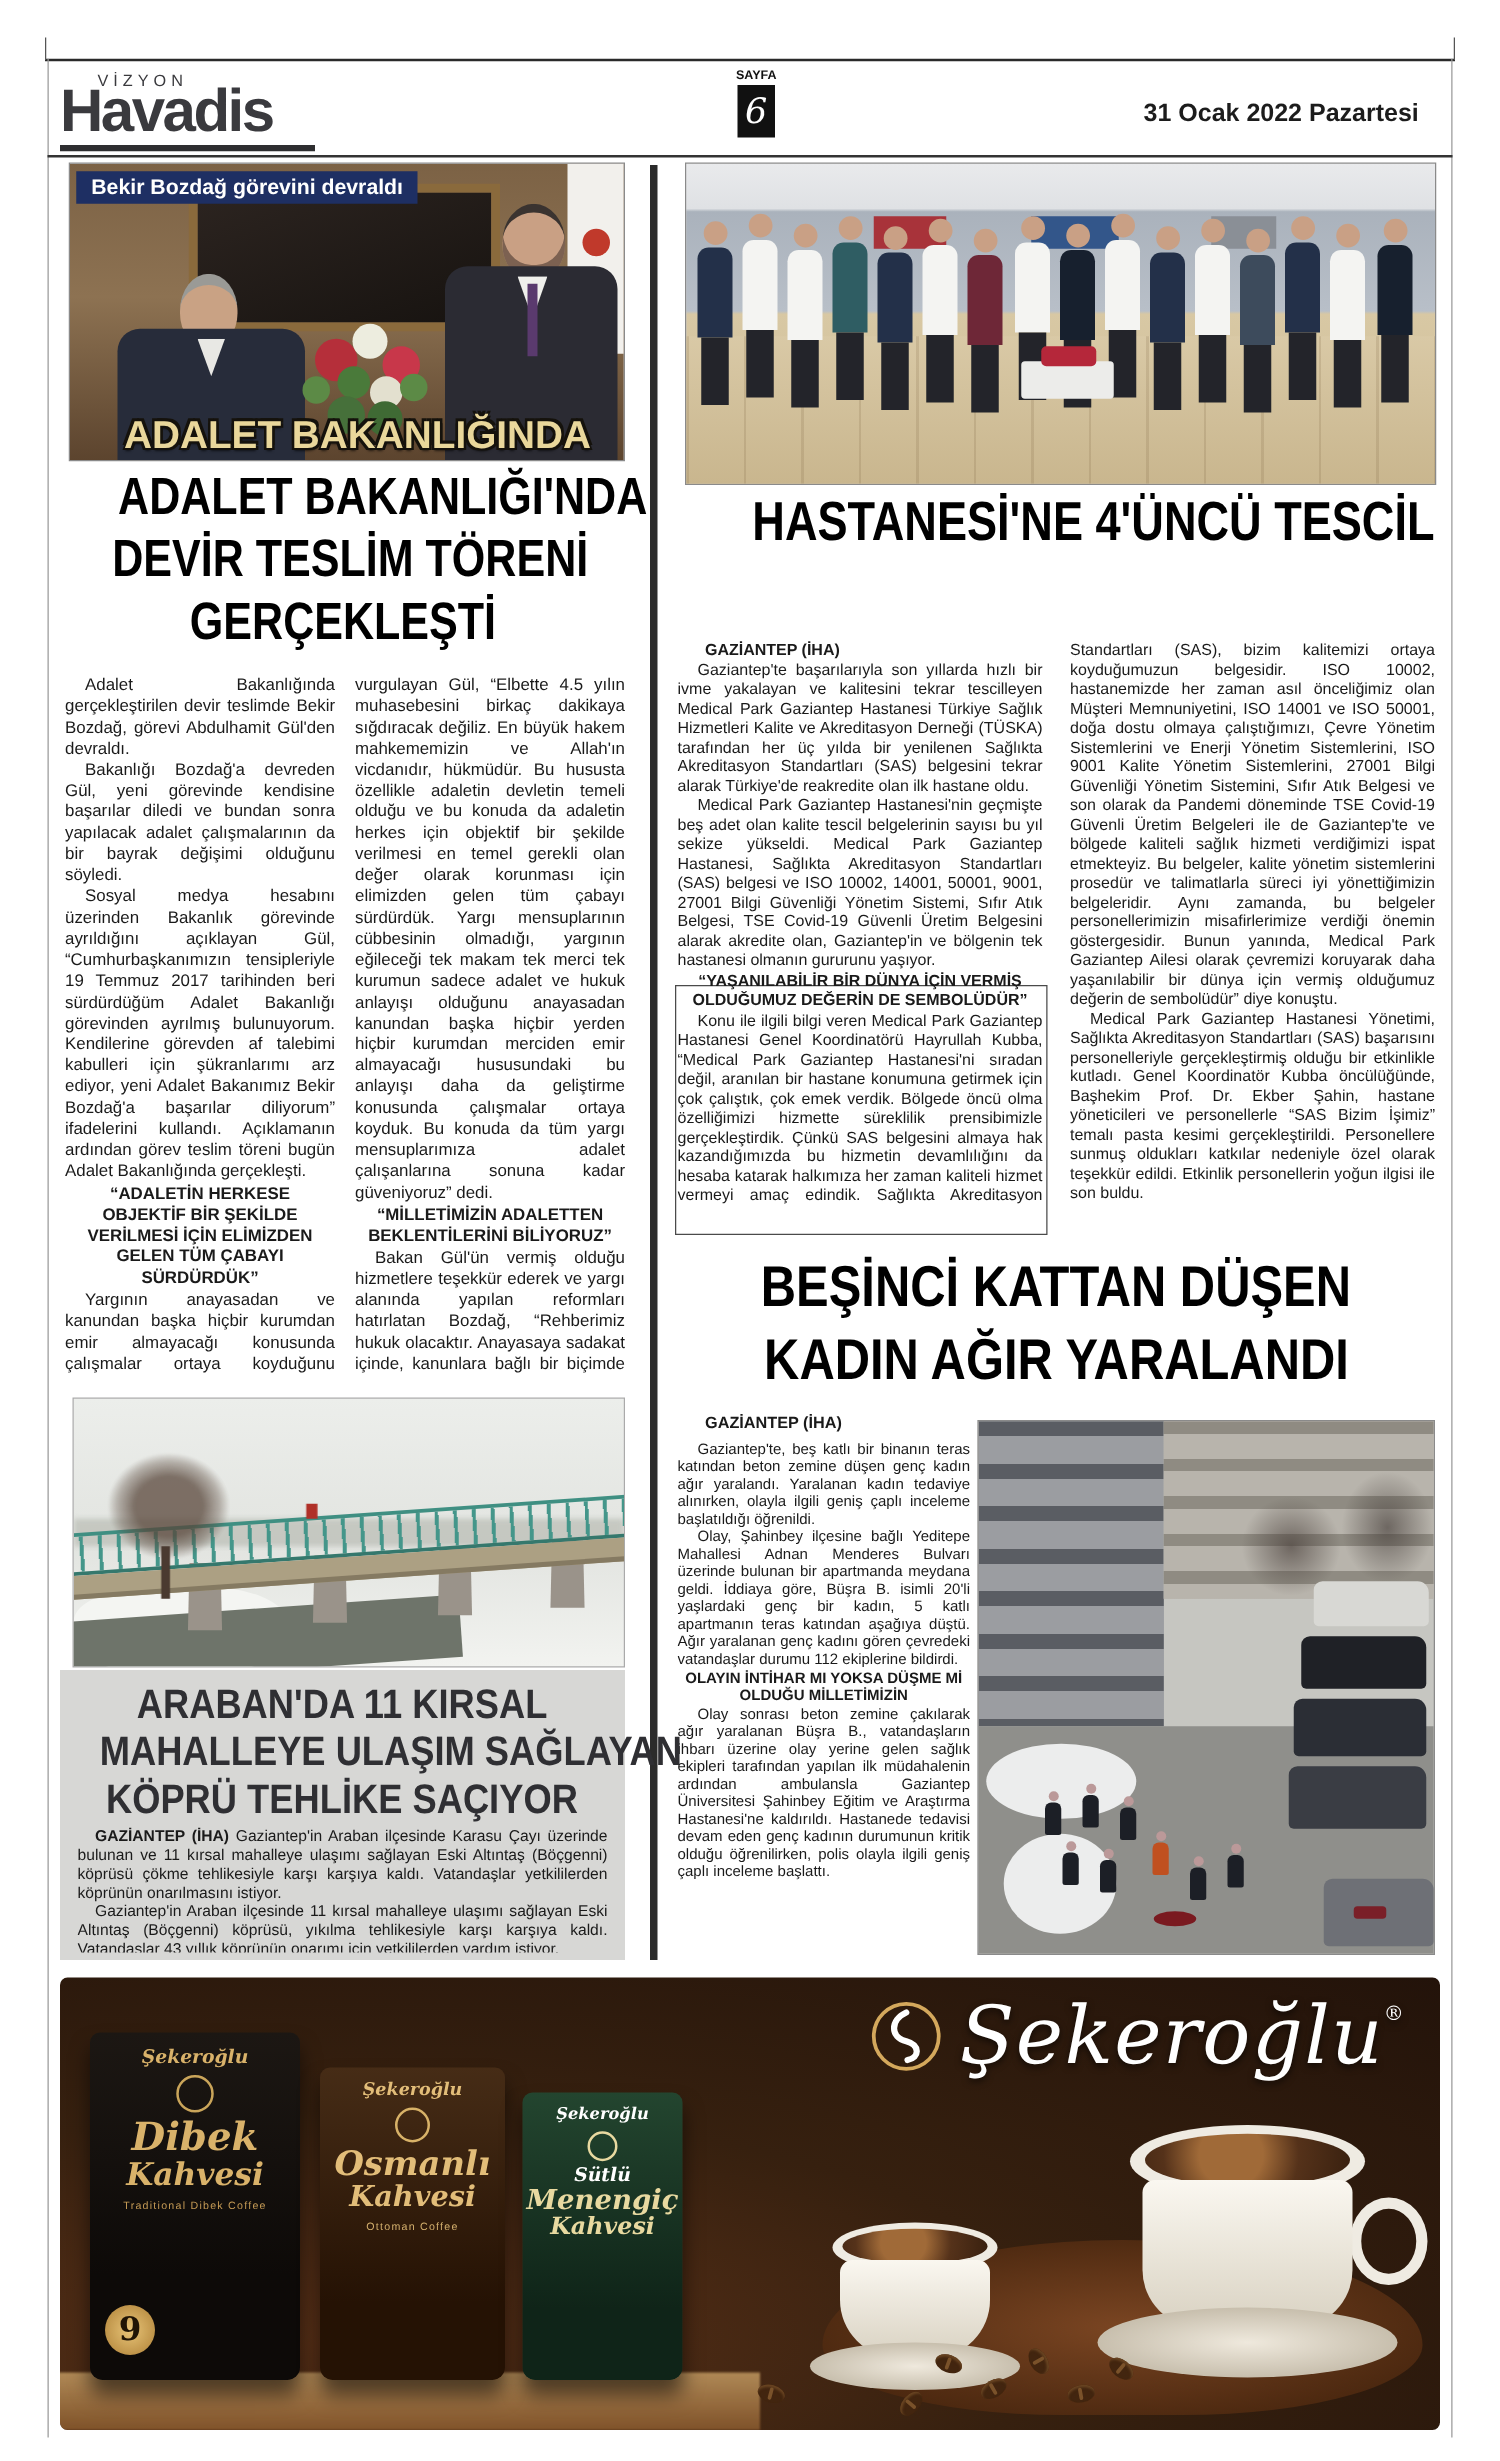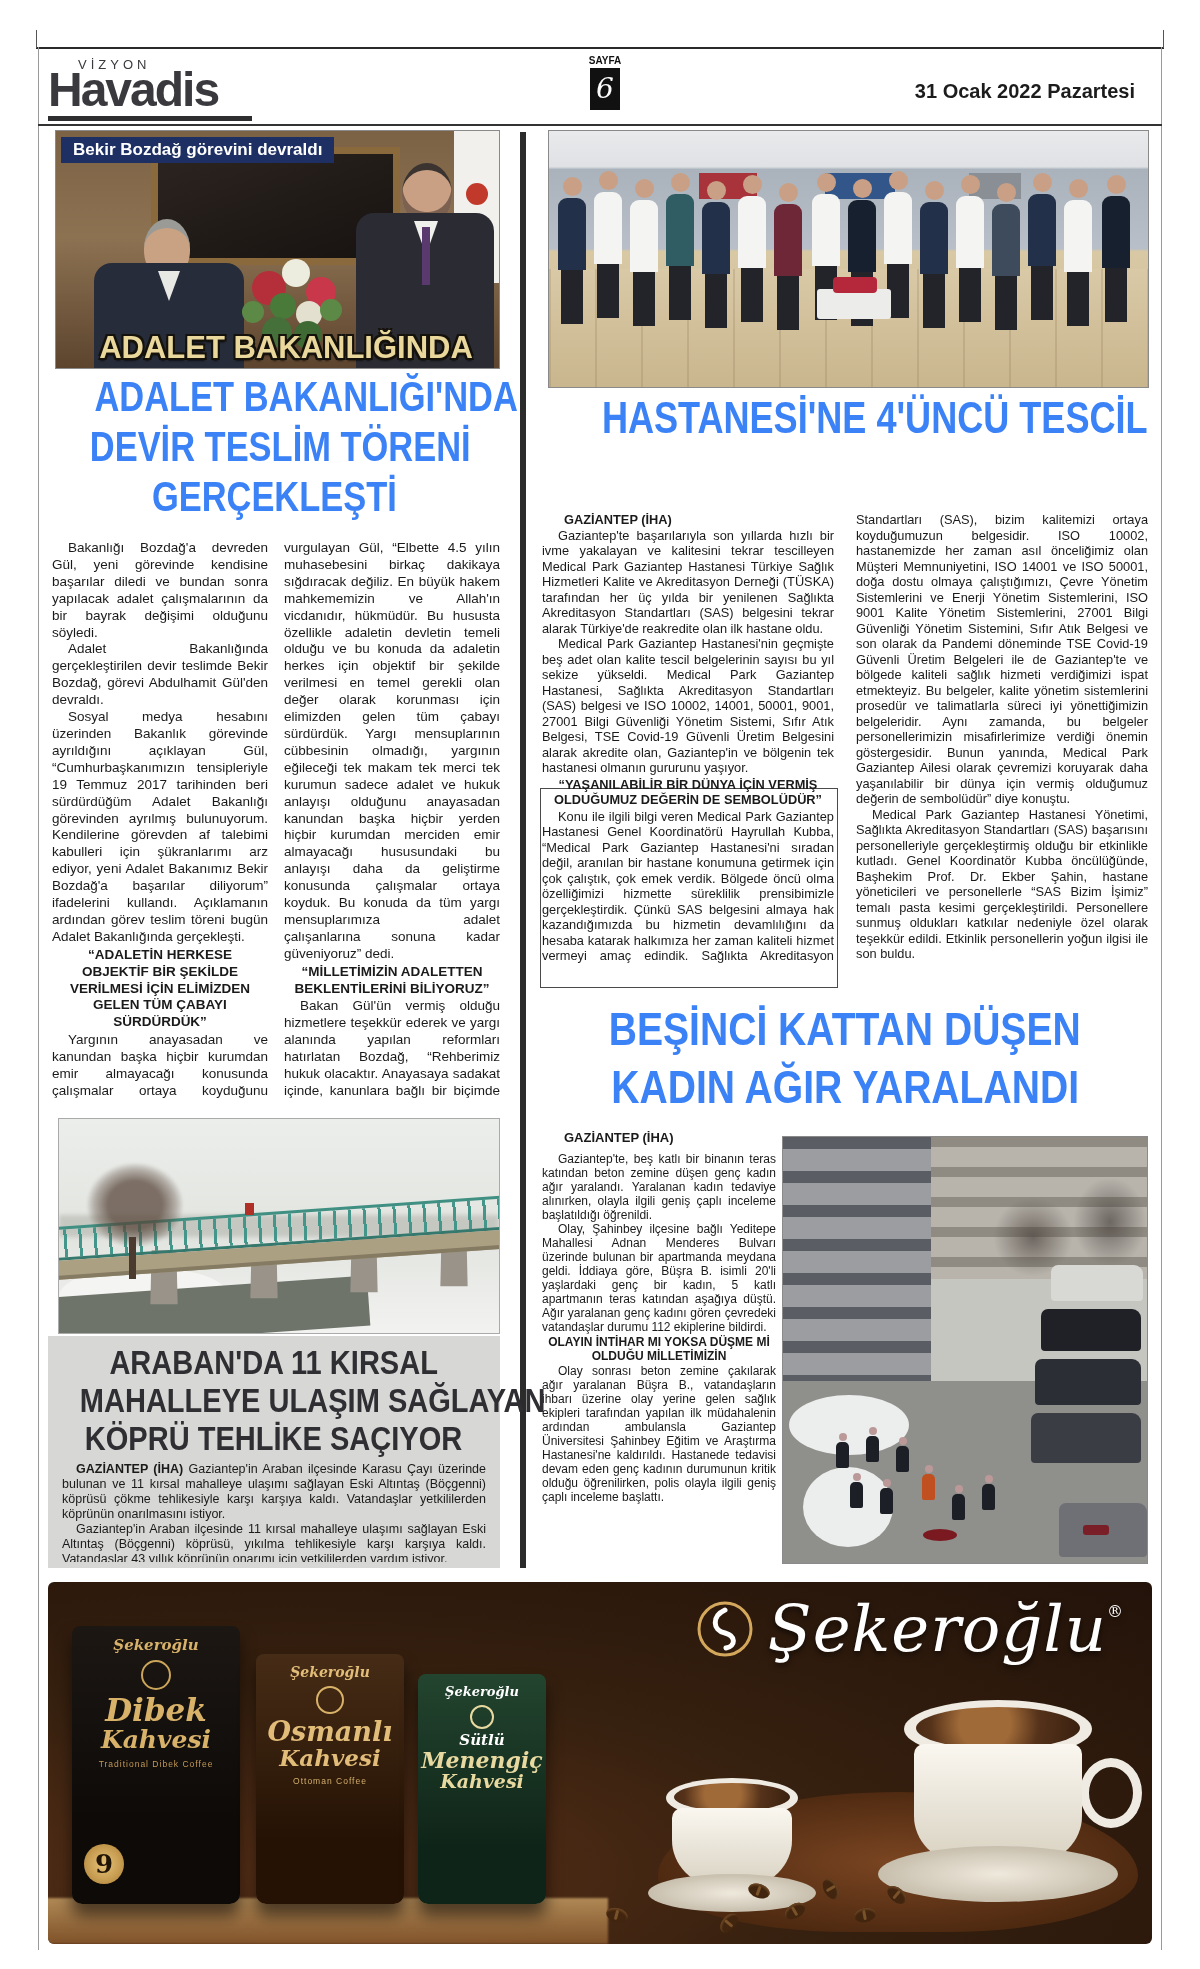--- a/index.html
+++ b/index.html
@@ -15,21 +15,21 @@
   .divider-v{left:520px;top:132px;width:6px;height:1436px;background:#2b2b2b;}
   
   .brand-small{left:78px;top:57px;font-size:13px;font-weight:400;letter-spacing:4px;color:#3a3a3e;}
   .brand{left:48px;top:62px;font-size:48px;font-weight:700;letter-spacing:-2px;color:#3a3a3e;}
   .brand-underline{left:48px;top:116px;width:204px;height:5px;background:#2e2e30;}
   .sayfa-label{left:588px;top:55px;width:34px;text-align:center;font-size:10px;font-weight:700;color:#111;}
   .sayfa-box{left:590px;top:68px;width:30px;height:42px;background:#111;color:#fff;text-align:center;
              font-family:"DejaVu Serif",serif;font-style:italic;font-size:28px;line-height:42px;}
   .date{left:835px;top:80px;width:300px;text-align:right;font-size:20px;font-weight:700;color:#1c1c1c;}
   
-  .hl{text-align:center;font-weight:700;color:#3b82f6;}
+  .hl{text-align:center;font-weight:700;color:#000000;}
   .cond{display:inline-block;transform:scaleX(.82);transform-origin:center;white-space:nowrap;}
   .hl1{left:48px;top:372px;width:452px;font-size:42px;line-height:50px;}
   .hl2{left:542px;top:390px;width:606px;font-size:44px;line-height:55px;}
   .hl3{left:542px;top:1000px;width:606px;font-size:46px;line-height:58px;}
   .hl4{left:48px;top:1344px;width:452px;font-size:33px;line-height:38px;color:#2f2f33;}
   
   .body-txt{font-size:13.5px;line-height:16.9px;text-align:justify;overflow:hidden;}
   .body-txt p{margin:0;text-indent:16px;}
   .sub{font-weight:700;text-align:center;text-indent:0!important;margin:1px 6px!important;}
   .b1{left:52px;top:540px;width:448px;height:566px;column-count:2;column-gap:16px;}
@@ -170,22 +170,22 @@
     </div>
   </div>
 
   <div class="abs hl hl1">
     <div><span class="cond">ADALET BAKANLIĞI'NDA</span></div>
     <div><span class="cond">DEVİR TESLİM TÖRENİ</span></div>
     <div><span class="cond">GERÇEKLEŞTİ</span></div>
   </div>
 
   <div class="abs body-txt b1">
+    <p>Adalet Bakanlığında gerçekleştirilen devir teslimde Bekir Bozdağ, görevi Abdulhamit Gül'den devraldı.</p>
     <p>Bakanlığı Bozdağ'a devreden Gül, yeni görevinde kendisine başarılar diledi ve bundan sonra yapılacak adalet çalışmalarının da bir bayrak değişimi olduğunu söyledi.</p>
-    <p>Adalet Bakanlığında gerçekleştirilen devir teslimde Bekir Bozdağ, görevi Abdulhamit Gül'den devraldı.</p>
     <p>Sosyal medya hesabını üzerinden Bakanlık görevinde ayrıldığını açıklayan Gül, “Cumhurbaşkanımızın tensipleriyle 19 Temmuz 2017 tarihinden beri sürdürdüğüm Adalet Bakanlığı görevinden ayrılmış bulunuyorum. Kendilerine görevden af talebimi kabulleri için şükranlarımı arz ediyor, yeni Adalet Bakanımız Bekir Bozdağ'a başarılar diliyorum” ifadelerini kullandı. Açıklamanın ardından görev teslim töreni bugün Adalet Bakanlığında gerçekleşti.</p>
     <p class="sub">“ADALETİN HERKESE OBJEKTİF BİR ŞEKİLDE VERİLMESİ İÇİN ELİMİZDEN GELEN TÜM ÇABAYI SÜRDÜRDÜK”</p>
     <p>Yargının anayasadan ve kanundan başka hiçbir kurumdan emir almayacağı konusunda çalışmalar ortaya koyduğunu vurgulayan Gül, “Elbette 4.5 yılın muhasebesini birkaç dakikaya sığdıracak değiliz. En büyük hakem mahkememizin ve Allah'ın vicdanıdır, hükmüdür. Bu hususta özellikle adaletin devletin temeli olduğu ve bu konuda da adaletin herkes için objektif bir şekilde verilmesi en temel gerekli olan değer olarak korunması için elimizden gelen tüm çabayı sürdürdük. Yargı mensuplarının cübbesinin olmadığı, yargının eğileceği tek makam tek merci tek kurumun sadece adalet ve hukuk anlayışı olduğunu anayasadan kanundan başka hiçbir yerden hiçbir kurumdan merciden emir almayacağı hususundaki bu anlayışı daha da geliştirme konusunda çalışmalar ortaya koyduk. Bu konuda da tüm yargı mensuplarımıza adalet çalışanlarına sonuna kadar güveniyoruz” dedi.</p>
     <p class="sub">“MİLLETİMİZİN ADALETTEN BEKLENTİLERİNİ BİLİYORUZ”</p>
     <p>Bakan Gül'ün vermiş olduğu hizmetlere teşekkür ederek ve yargı alanında yapılan reformları hatırlatan Bozdağ, “Rehberimiz hukuk olacaktır. Anayasaya sadakat içinde, kanunlara bağlı bir biçimde vazifemizi yerine getireceğiz. Milletimizin adaletten beklentilerini biliyoruz o beklentilere azami derecede ve onurlu biçimde cevap vermek için gayret içerisinde olacağız. Cumhurbaşkanımızın adalet politikalarını hayata geçirmek, kabinemizle uyum içinde büyük bir çaba ortaya koyacağız. Herkesten destek, yardım, uyarı ve ikaz beklediğimi de buradan ifade etmek isterim. Derdimiz ülkemiz her alanda iyi olduğu gibi adalet al anında daha iyi olmasıdır” şeklinde konuştu. İHA</p>
   </div>
 
   <div class="abs photo ph2">
     <div class="abs banner" style="left:150px;width:58px;background:#a8333a;"></div>
     <div class="abs banner" style="left:276px;width:70px;background:#33568a;"></div>

